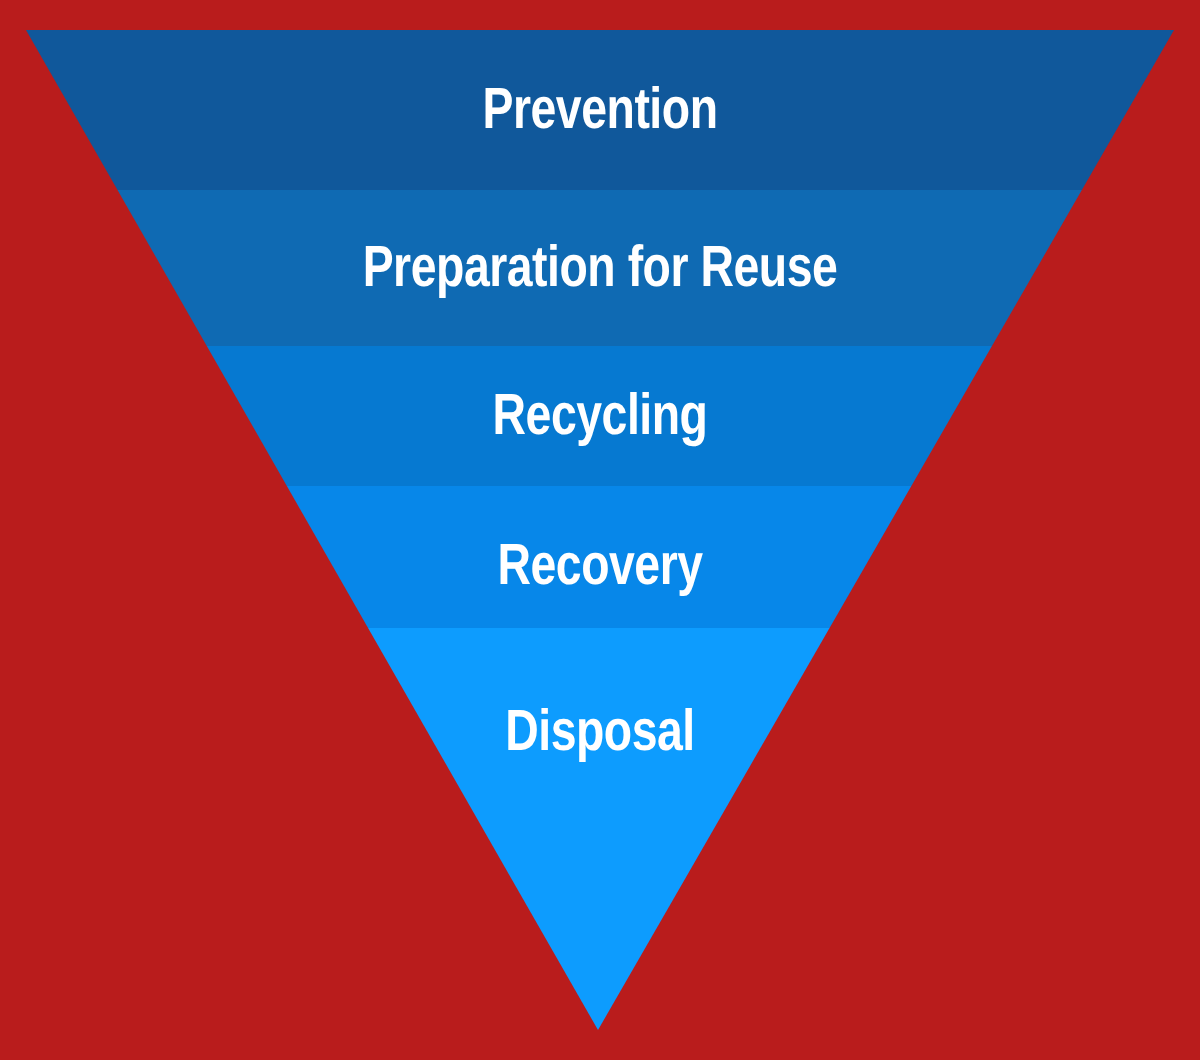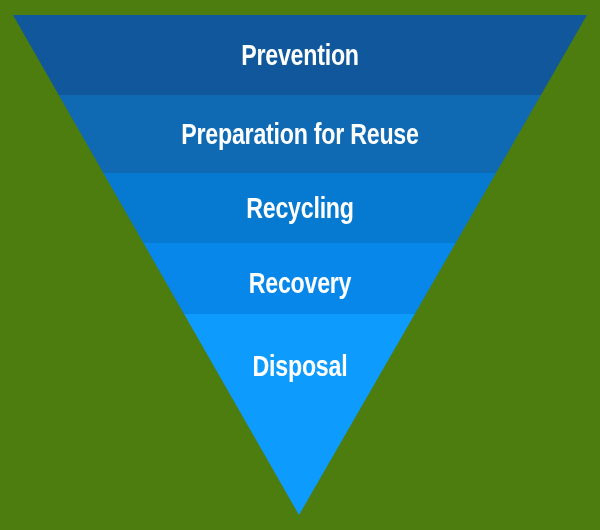--- a/index.html
+++ b/index.html
@@ -4,21 +4,21 @@
 <style>
   html, body {
     margin: 0;
     padding: 0;
     background: #ffffff;
   }
   .canvas {
     position: relative;
     width: 600px;
     height: 530px;
-    background: #4d7c0f;
+    background: #b91c1c;
     overflow: hidden;
     font-family: "Liberation Sans", sans-serif;
   }
   .funnel {
     position: absolute;
     inset: 0;
     clip-path: polygon(13px 15px, 587px 15px, 299px 515px);
   }
   .band {
     position: absolute;

